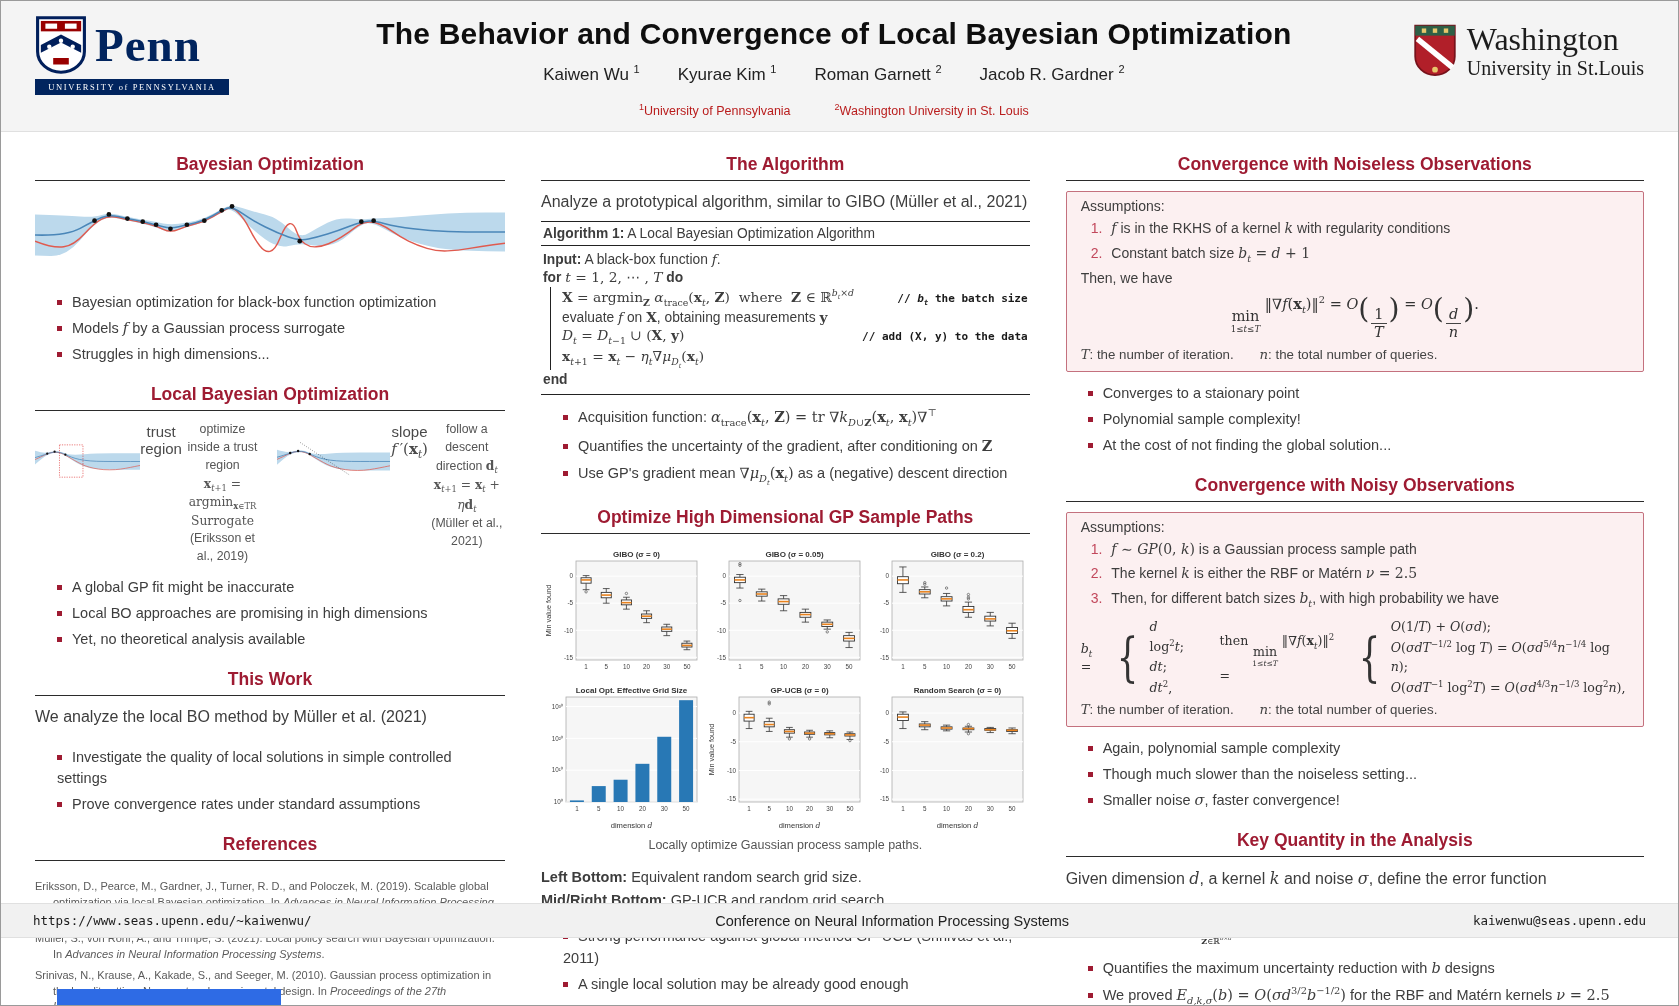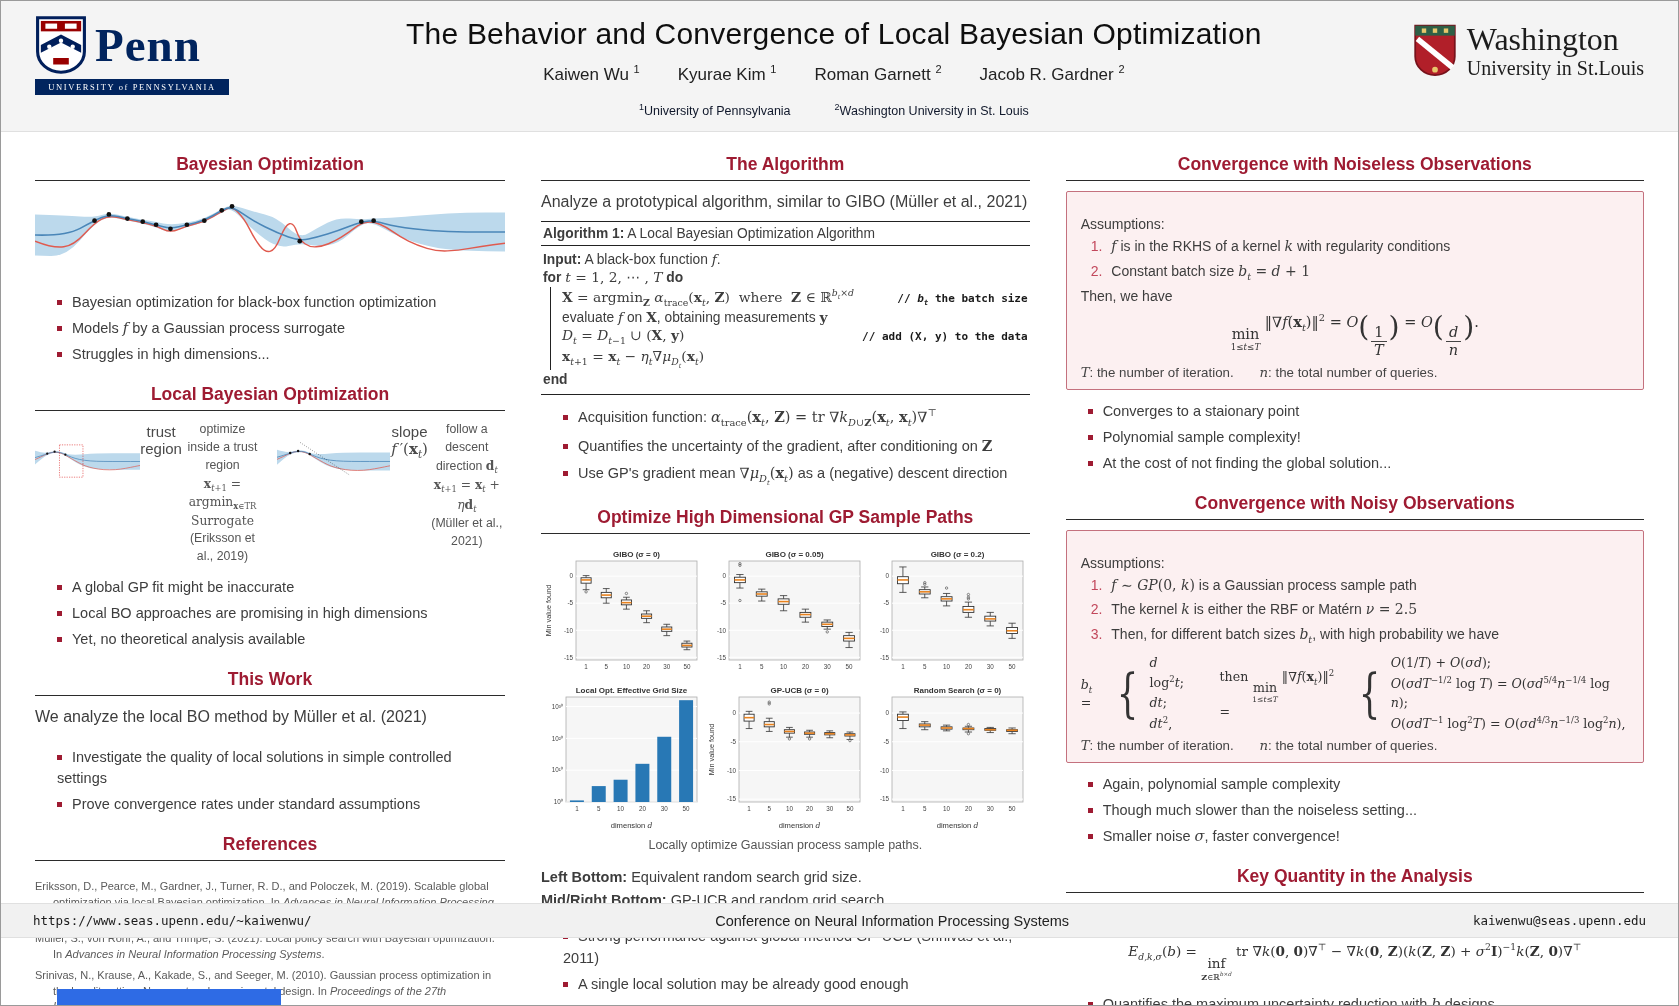--- a/index.html
+++ b/index.html
@@ -4,25 +4,25 @@
 <style>
   html,body{margin:0;padding:0;background:#e9e9e9;}
   .poster{position:relative;width:1677px;height:1004px;margin:0 auto;background:#ffffff;border:1px solid #9a9a9a;font-family:"Liberation Sans",sans-serif;color:#3d3d3d;overflow:hidden;}
   
   .header{height:130px;background:#f4f4f4;border-bottom:1px solid #e0e0e0;display:flex;align-items:flex-start;}
   .penn-logo{display:flex;flex-direction:column;margin:14px 0 0 34px;width:220px;}
   .penn-top{display:flex;align-items:center;gap:8px;}
   .penn-word{font-family:"Liberation Serif",serif;font-weight:700;font-size:47px;color:#01245e;letter-spacing:1px;line-height:1;}
   .penn-sub{margin-top:4px;background:#01245e;color:#fff;font-size:8.5px;letter-spacing:1.6px;padding:3px 8px;text-align:center;font-family:"Liberation Serif",serif;width:178px;}
   .title-block{flex:1;text-align:center;padding-top:16px;}
-  .poster-title{font-size:30px;font-weight:400;color:#0e0e0e;letter-spacing:.2px;}
+  .poster-title{font-size:30px;font-weight:700;color:#0e0e0e;letter-spacing:.2px;}
   .authors{margin-top:12px;font-size:17px;color:#222;padding:0;}
   .authors li{display:inline;margin:0 19px;}
   .authors sup{font-size:11px;}
-  .affils{margin-top:8px;font-size:12.5px;color:#0f172a;padding:0;}
+  .affils{margin-top:8px;font-size:12.5px;color:#b91c1c;padding:0;}
   .affils li{display:inline;margin:0 22px;}
   .affils sup{font-size:9px;}
   .wustl-logo{display:flex;align-items:center;gap:10px;margin:22px 34px 0 0;}
   .wustl-text{display:flex;flex-direction:column;font-family:"Liberation Serif",serif;color:#1c1c1c;}
   .wustl-l1{font-size:32px;line-height:1.05;}
   .wustl-l2{font-size:20px;line-height:1.1;}
   
   .columns{display:flex;padding:12px 34px 0 34px;gap:36px;}
   .col{display:flex;flex-direction:column;}
   .col-left{width:470px;}
@@ -62,21 +62,21 @@
   .algo-row{display:flex;align-items:baseline;}
   .algo-comment{margin-left:auto;font-family:"DejaVu Sans Mono",monospace;font-size:11px;font-weight:700;color:#1a1a1a;white-space:nowrap;}
   .algo-block{border-left:1.2px solid #222;margin-left:7px;padding-left:11px;margin-top:1px;margin-bottom:1px;}
   .algo-line{margin:2px 0;}
   
   .chart-grid{display:grid;grid-template-columns:repeat(3,1fr);justify-items:center;row-gap:8px;margin-top:4px;}
   .chart-note{font-size:12.5px;color:#555;text-align:center;margin-top:6px;}
   .rows-list{list-style:none;margin:10px 0 0 0;padding:0;font-size:14.5px;}
   .rows-list li{margin:7px 0;}
   
-  .pinkbox{border:1.5px solid #c4717e;background:#fcf0f1;border-radius:2px;padding:24px 14px 9px 14px;font-size:14px;}
+  .pinkbox{border:1.5px solid #c4717e;background:#fcf0f1;border-radius:2px;padding:6px 14px 9px 14px;font-size:14px;}
   .numlist{counter-reset:n;list-style:none;margin:5px 0 2px 0;padding-left:10px;}
   .numlist li{counter-increment:n;margin:5px 0;line-height:1.4;}
   .numlist li::before{content:counter(n) ".";color:#c2485c;margin-right:9px;}
   .box-formula{text-align:center;margin:8px 0 6px 0;font-size:14.5px;color:#333;}
   .box-note{font-size:13.3px;color:#444;margin-top:4px;}
   .noisy-formula{display:flex;align-items:center;gap:5px;font-size:12.6px;color:#333;margin:7px 0 3px 0;font-family:"DejaVu Serif",serif;}
   .brace{font-family:"DejaVu Serif",serif;font-size:52px;font-weight:400;line-height:.9;transform:scaleX(.65);color:#333;}
   .cases{display:inline-flex;flex-direction:column;gap:1px;line-height:1.55;}
   .kq-formula{font-size:13.6px;text-align:center;margin:8px 0 2px 0;color:#333;}
   

